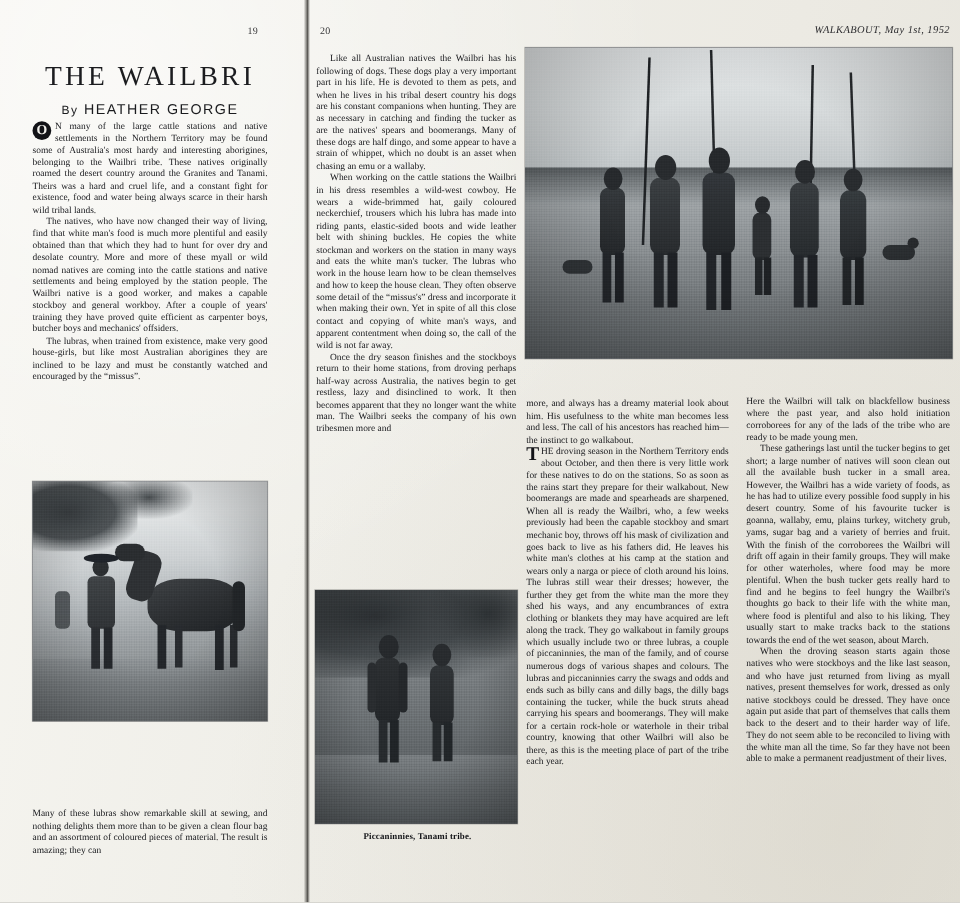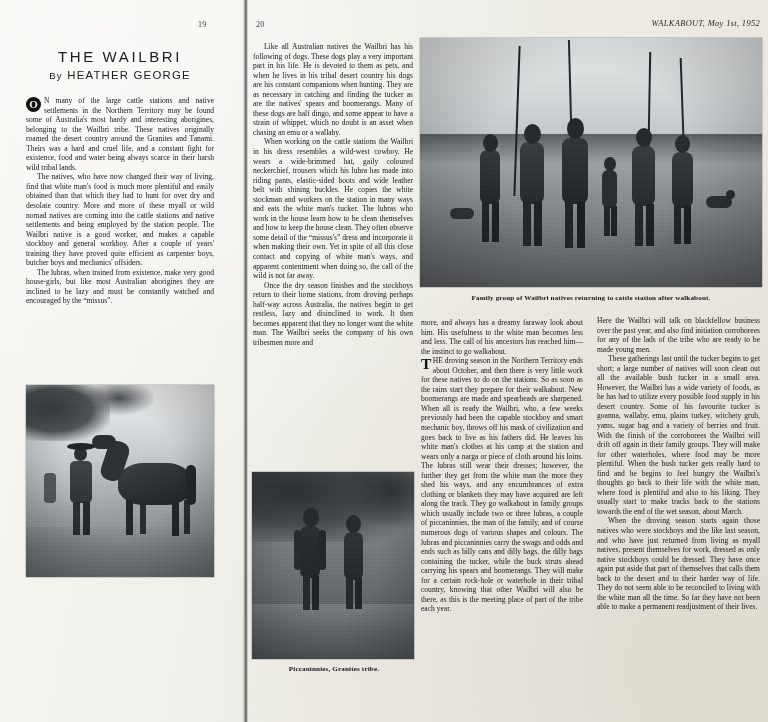--- a/index.html
+++ b/index.html
@@ -60,29 +60,29 @@
     letter-spacing: 0.35px;
     color: #2c2c2f;
   }
 
   
   .title {
     position: absolute;
     left: 0; top: 48px;
     width: 240px;
     text-align: center;
-    font-family: Liberation Sans, sans-serif;
+    font-family: Liberation Serif, serif;
     font-weight: 300;
-    font-size: 15px;
+    font-size: 22px;
     letter-spacing: 2.6px;
     color: #1b1c1f;
   }
   .byline {
     position: absolute;
-    left: 0; top: 69px;
+    left: 0; top: 82px;
     width: 240px;
     text-align: center;
     font-family: "Liberation Sans", sans-serif;
     font-size: 11.4px;
     letter-spacing: 1.2px;
     color: #1b1c1f;
   }
   .byline .by { font-size: 9.6px; }
 
   
@@ -228,20 +228,23 @@
       <div class="fig" style="left:41px;top:58px;width:28px;height:7px;border-radius:50%;background:#20242a;"></div>
       <div class="fig" style="left:47px;top:117px;width:7px;height:33px;background:#2a2d31;"></div>
       <div class="fig" style="left:57px;top:117px;width:7px;height:33px;background:#24272b;"></div>
 
       <div class="fig" style="left:18px;top:88px;width:12px;height:30px;border-radius:4px;background:#43484b;opacity:.85;"></div>
       <div class="ph-grain"></div>
       <div class="ph-vig"></div>
     </div>
 
 
+    <div class="col c1b">
+      <p class="noindent">Many of these lubras show remarkable skill at sewing, and nothing delights them more than to be given a clean flour bag and an assortment of coloured pieces of material. The result is amazing; they can</p>
+    </div>
   </div>
 
   <div class="leaf-right">
     <div class="folio folio-right" style="left:10px;">20</div>
     <div class="running-head">WALKABOUT, May 1st, 1952</div>
   </div>
 
   <div class="gutter"></div>
 
   <div class="col c2">
@@ -266,21 +269,21 @@
     <div class="fig" style="left:67px;top:58px;width:7px;height:40px;border-radius:4px;background:#24272a;"></div>
 
     <div class="fig" style="left:92px;top:60px;width:19px;height:48px;border-radius:7px;background:linear-gradient(180deg,#303437 0%,#25282b 100%);"></div>
     <div class="fig" style="left:94px;top:43px;width:15px;height:18px;border-radius:50%;background:#282b2e;"></div>
     <div class="fig" style="left:94px;top:106px;width:7px;height:31px;background:#262a2d;"></div>
     <div class="fig" style="left:103px;top:106px;width:7px;height:31px;background:#21252 8;background:#212528;"></div>
     <div class="ph-grain"></div>
     <div class="ph-vig"></div>
   </div>
 
-  <div class="caption cap2">Piccaninnies, Granites tribe.</div>
+  <div class="caption cap2">Piccaninnies, Tanami tribe.</div>
 
   <div class="photo photo3">
     <div class="ph-sky-bright" style="background:linear-gradient(180deg,#e4e7e8 0%,#d6dadb 20%,#c3c8ca 38%,#adb2b5 55%,#969b9e 72%,#7d8285 100%);"></div>
 
     <div class="fig" style="left:0;top:96px;width:342px;height:34px;background:linear-gradient(180deg, rgba(70,75,78,0.85) 0%, rgba(120,126,129,0.25) 100%);"></div>
 
     <div class="fig" style="left:0;top:126px;width:342px;height:123px;background:linear-gradient(180deg,#9ba0a3 0%,#878c8f 30%,#72777a 62%,#5e6366 100%);"></div>
 
     <div class="fig" style="left:96px;top:8px;width:2px;height:150px;background:#1f2225;transform:rotate(2deg);"></div>
     <div class="fig" style="left:150px;top:2px;width:2px;height:160px;background:#24272a;transform:rotate(-1.5deg);"></div>
@@ -318,28 +321,27 @@
     <div class="fig" style="left:264px;top:168px;width:7px;height:38px;background:#1d2023;"></div>
 
     <div class="fig" style="left:286px;top:158px;width:26px;height:12px;border-radius:6px;background:#2d3134;"></div>
     <div class="fig" style="left:306px;top:152px;width:9px;height:9px;border-radius:50%;background:#2a2d30;"></div>
     <div class="fig" style="left:30px;top:170px;width:24px;height:11px;border-radius:6px;background:#30343 7;background:#303437;"></div>
 
     <div class="ph-grain"></div>
     <div class="ph-vig"></div>
   </div>
 
-  <div class="caption cap3">Family group of Wailbri natives returning to cattle station after walkabout.</div>
 
   <div class="col c3">
-    <p class="noindent">more, and always has a dreamy faraway look about him. His usefulness to the white man becomes less and less. The call of his ancestors has reached him—the instinct to go walkabout.</p>
+    <p class="noindent">more, and always has a dreamy material look about him. His usefulness to the white man becomes less and less. The call of his ancestors has reached him—the instinct to go walkabout.</p>
     <p class="noindent dropcap-wrap">
       <span class="dropcap-sq">T</span><span>HE droving season in the Northern Territory ends about October, and then there is very little work for these natives to do on the stations. So as soon as the rains start they prepare for their walkabout. New boomerangs are made and spearheads are sharpened. When all is ready the Wailbri, who, a few weeks previously had been the capable stockboy and smart mechanic boy, throws off his mask of civilization and goes back to live as his fathers did. He leaves his white man's clothes at his camp at the station and wears only a narga or piece of cloth around his loins. The lubras still wear their dresses; however, the further they get from the white man the more they shed his ways, and any encumbrances of extra clothing or blankets they may have acquired are left along the track. They go walkabout in family groups which usually include two or three lubras, a couple of piccaninnies, the man of the family, and of course numerous dogs of various shapes and colours. The lubras and piccaninnies carry the swags and odds and ends such as billy cans and dilly bags, the dilly bags containing the tucker, while the buck struts ahead carrying his spears and boomerangs. They will make for a certain rock-hole or waterhole in their tribal country, knowing that other Wailbri will also be there, as this is the meeting place of part of the tribe each year.</span>
     </p>
   </div>
 
   <div class="col c4">
-    <p class="noindent">Here the Wailbri will talk on blackfellow business over the past year, and also find initiation corroborees for any of the lads of the tribe who are ready to be made young men.</p>
+    <p class="noindent">Here the Wailbri will talk on blackfellow business where the past year, and also hold initiation corroborees for any of the lads of the tribe who are ready to be made young men.</p>
     <p>These gatherings last until the tucker begins to get short; a large number of natives will soon clean out all the available bush tucker in a small area. However, the Wailbri has a wide variety of foods, as he has had to utilize every possible food supply in his desert country. Some of his favourite tucker is goanna, wallaby, emu, plains turkey, witchety grub, yams, sugar bag and a variety of berries and fruit. With the finish of the corroborees the Wailbri will drift off again in their family groups. They will make for other waterholes, where food may be more plentiful. When the bush tucker gets really hard to find and he begins to feel hungry the Wailbri's thoughts go back to their life with the white man, where food is plentiful and also to his liking. They usually start to make tracks back to the stations towards the end of the wet season, about March.</p>
     <p>When the droving season starts again those natives who were stockboys and the like last season, and who have just returned from living as myall natives, present themselves for work, dressed as only native stockboys could be dressed. They have once again put aside that part of themselves that calls them back to the desert and to their harder way of life. They do not seem able to be reconciled to living with the white man all the time. So far they have not been able to make a permanent readjustment of their lives.</p>
   </div>
 
 </div>
 
 </body></html>

